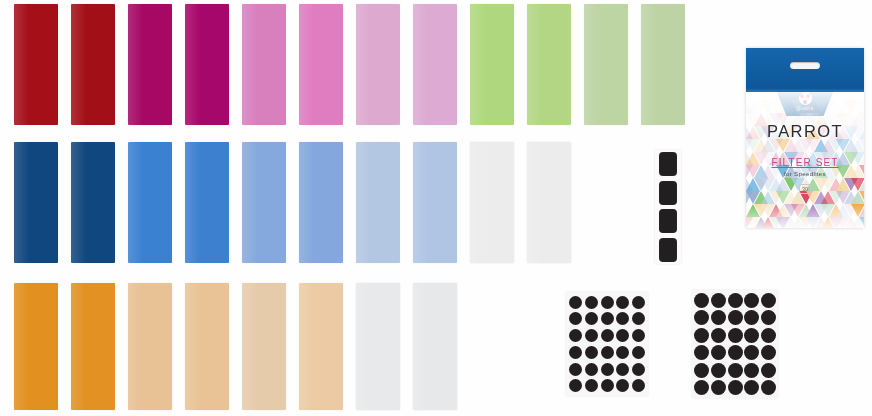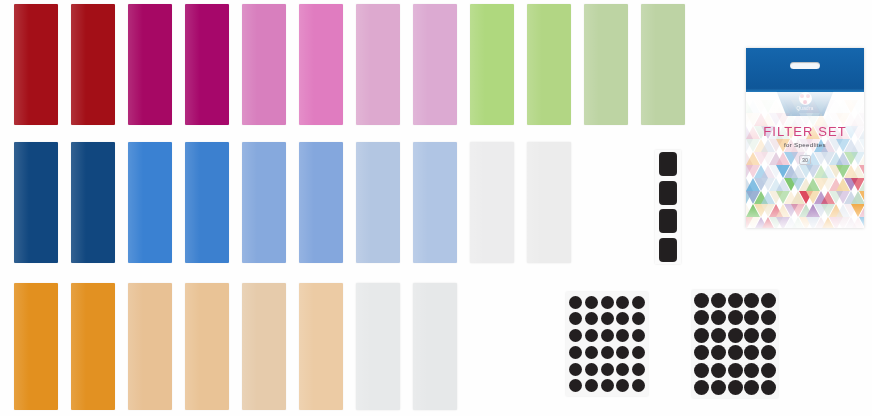--- a/index.html
+++ b/index.html
@@ -136,24 +136,25 @@
     text-align: center;
     z-index: 4;
   }
   #pkg-brand {
     font-size: 16.5px;
     letter-spacing: 1.4px;
     color: #2b2b33;
     font-weight: 400;
   }
   #pkg-sub {
-    font-size: 13px;
+    font-size: 10px;
     letter-spacing: 1.1px;
     color: #d1447f;
-    margin-top: 2px;
+    margin-top: 16px;
+    text-decoration: underline;
   }
   #pkg-sub2 {
     font-size: 6.2px;
     letter-spacing: .3px;
     color: #4a4a52;
     margin-top: 2px;
   }
   #pkg-count {
     display: inline-block;
     margin-top: 5px;
@@ -487,20 +488,21 @@
     <div id="pkg-logo-plate">
       <div id="pkg-logo-mark">
         <i></i>
           <i></i>
           <i></i>
       </div>
       <span id="pkg-logo-text">Quadra</span>
     </div>
 
     <div id="pkg-titleblock">
+      <div id="pkg-brand">PARROT</div>
       <div id="pkg-sub" style="color: rgb(209, 68, 127);">FILTER SET</div>
       <div id="pkg-sub2">for Speedlites</div>
       <span id="pkg-count">30</span>
     </div>
 
     <div id="pkg-bottomfade"></div>
   </div>
 
 </div>
 

